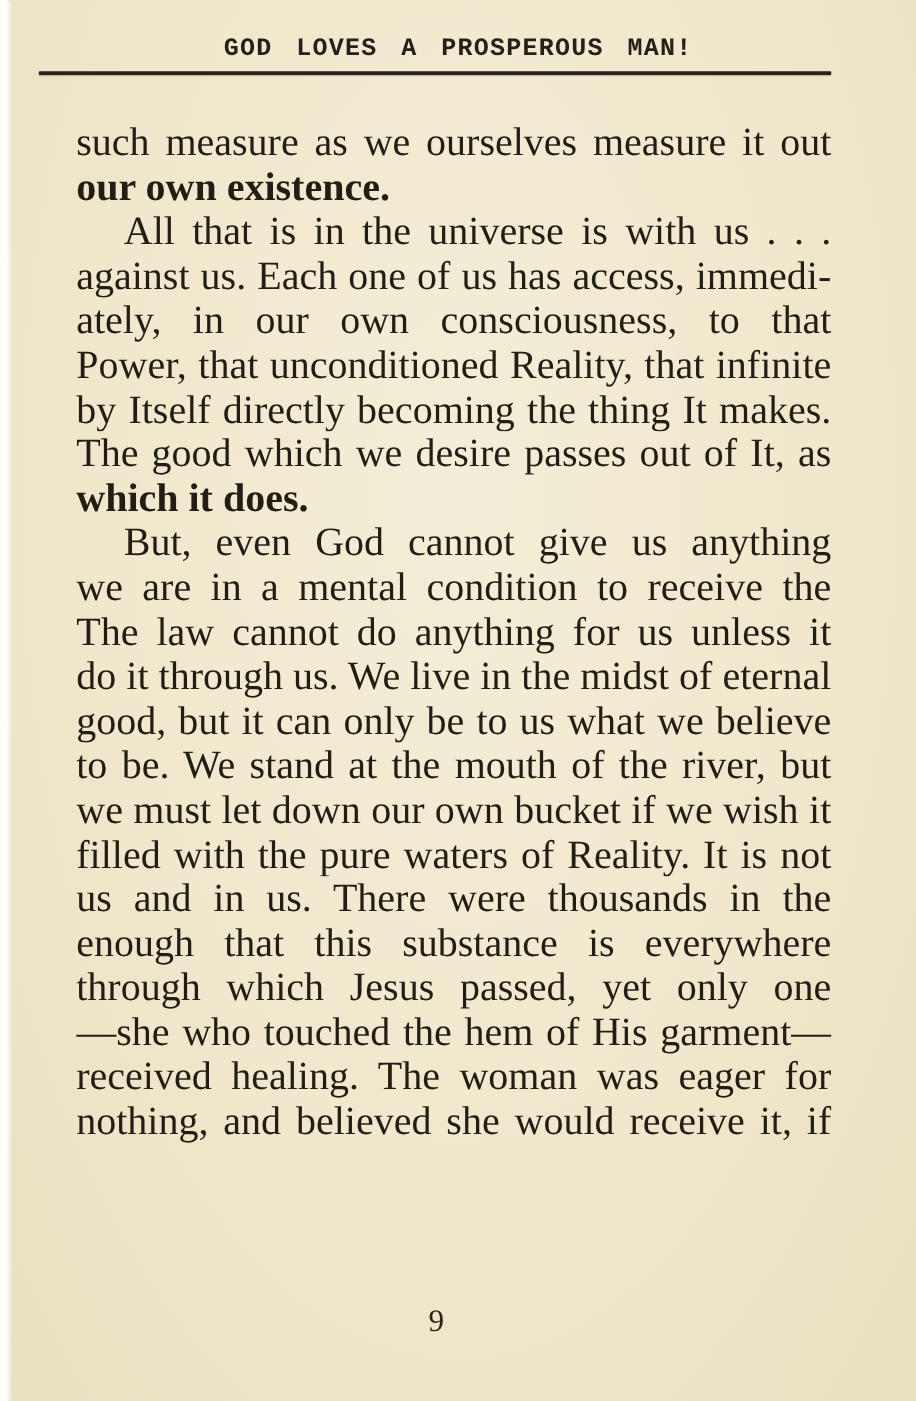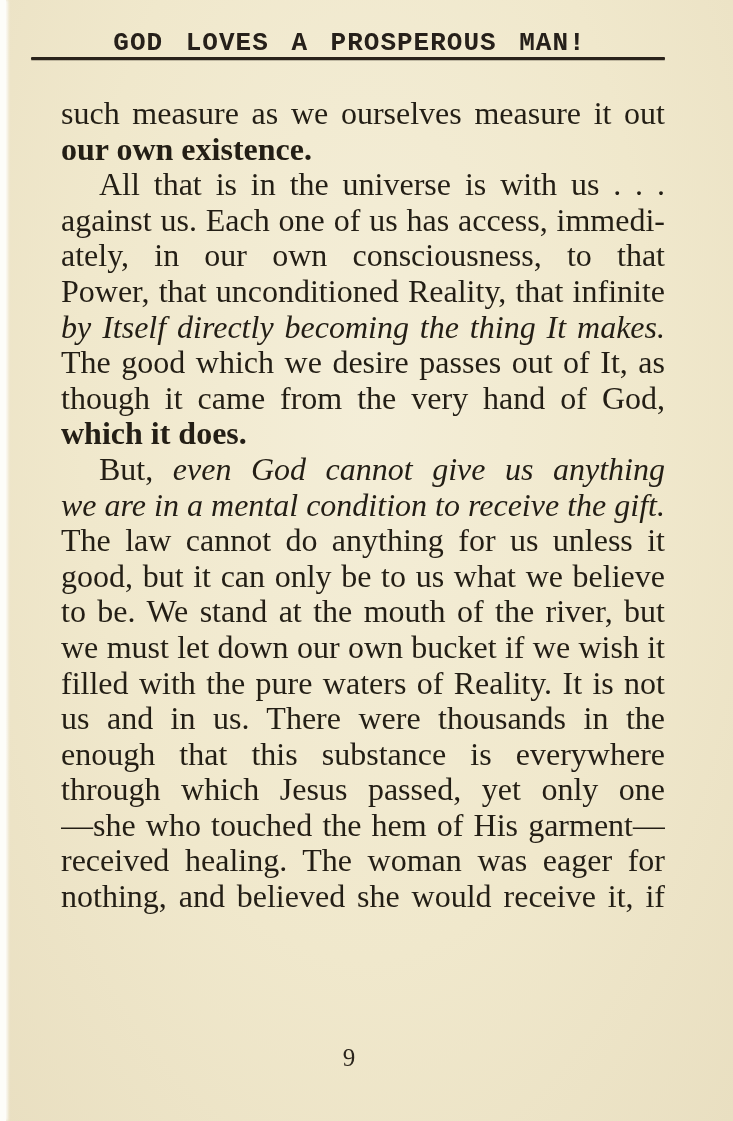--- a/index.html
+++ b/index.html
@@ -22,26 +22,26 @@
     left: 0;
     top: 0;
     width: 6px;
     height: 1121px;
     background: #fdfdf9;
     box-shadow: 2px 0 3px rgba(255,255,255,0.8);
   }
   .running-head {
     position: absolute;
     top: 28px;
-    left: 33px;
+    left: 50px;
     width: 633px;
     text-align: center;
     font-family: "Liberation Mono", monospace;
     font-weight: bold;
-    font-size: 26px;
+    font-size: 20px;
     letter-spacing: 1px;
     word-spacing: 6px;
     white-space: nowrap;
     color: #26201a;
   }
   .head-rule {
     position: absolute;
     top: 57px;
     left: 31px;
     width: 634px;
@@ -67,21 +67,20 @@
     margin-left: 28px;
   }
   .line.left {
     text-align-last: left;
     font-weight: bold;
   }
   .line.indent {
     text-indent: 38px;
   }
   .it {
-    font-style: italic;
   }
   .page-number {
     position: absolute;
     top: 1044px;
     left: 33px;
     width: 632px;
     text-align: center;
     font-size: 25px;
     color: #2a241c;
   }
@@ -98,25 +97,25 @@
 
   <div class="text-block">
       <div class="line"><span>such measure as we ourselves measure it out in</span></div>
       <div class="line left"><span>our own existence.</span></div>
       <div class="line indent"><span>All that is in the universe is with us . . . nothing</span></div>
       <div class="line"><span>against us.  Each one of us has access, immedi-</span></div>
       <div class="line"><span>ately, in our own consciousness, to that absolute</span></div>
       <div class="line"><span>Power, that unconditioned Reality, that infinite</span></div>
       <div class="line"><span class="it">by Itself directly becoming the thing It makes.</span></div>
       <div class="line"><span>The good which we desire passes out of It, as</span></div>
-      <div class="line"><span>though it came from the very hand of God,</span></div>
       <div class="line left"><span>which it does.</span></div>
       <div class="line indent"><span>But, </span><span class="it">even God cannot give us anything unless</span></div>
       <div class="line"><span class="it">we are in a mental condition to receive the gift.</span></div>
       <div class="line"><span>The law cannot do anything for us unless it can</span></div>
+      <div class="line"><span>do it through us.  We live in the midst of eternal</span></div>
       <div class="line"><span>good, but it can only be to us what we believe it</span></div>
       <div class="line"><span>to be.  We stand at the mouth of the river, but</span></div>
       <div class="line"><span>we must let down our own bucket if we wish it</span></div>
       <div class="line"><span>filled with the pure waters of Reality.  It is not</span></div>
       <div class="line"><span>us and in us.  There were thousands in the crowd</span></div>
       <div class="line"><span>enough that this substance is everywhere around</span></div>
       <div class="line"><span>through which Jesus passed, yet only one woman</span></div>
       <div class="line"><span>—she who touched the hem of His garment—</span></div>
       <div class="line"><span>received healing.  The woman was eager for the</span></div>
       <div class="line"><span>nothing, and believed she would receive it, if she</span></div>

